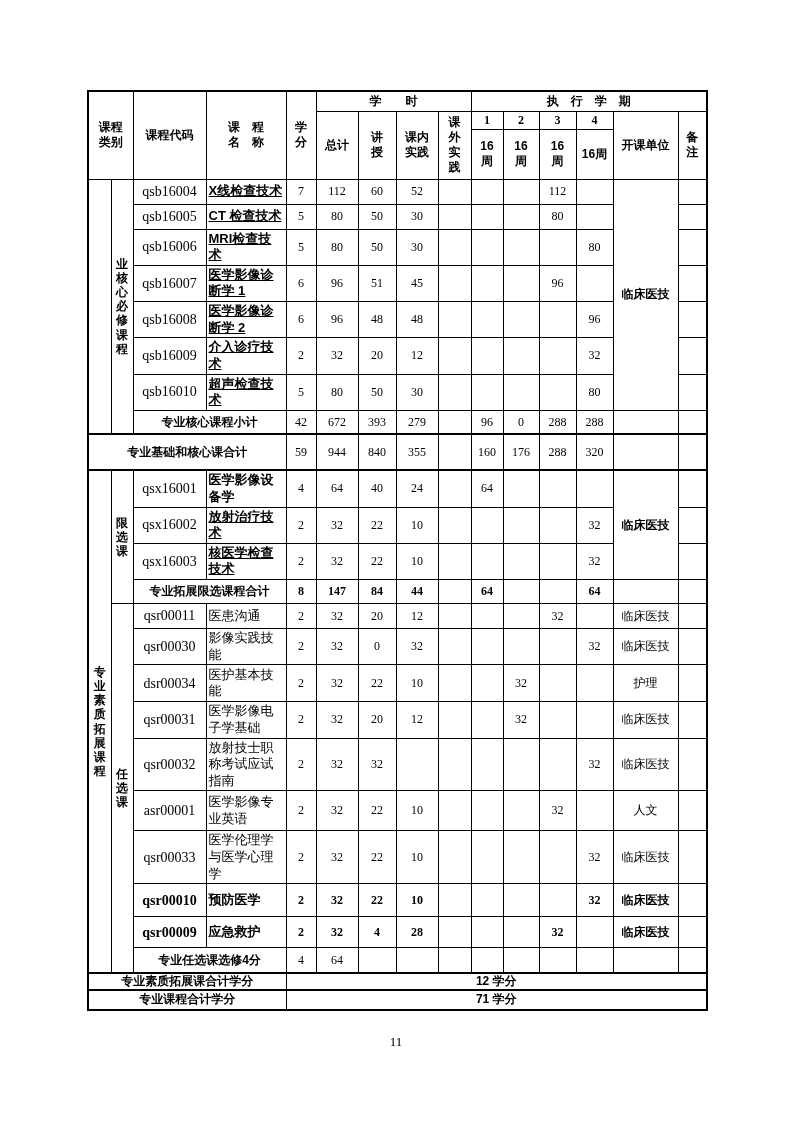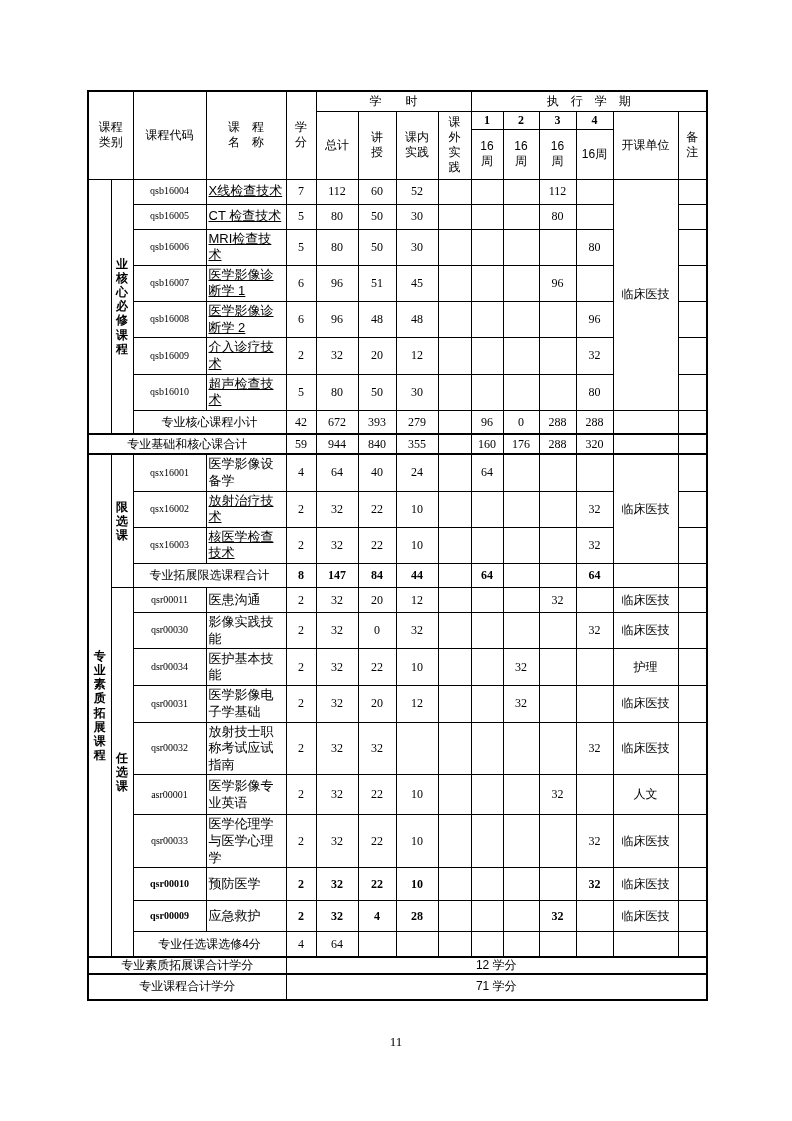--- a/index.html
+++ b/index.html
@@ -26,33 +26,33 @@
     font-family:"Liberation Serif","DejaVu Serif",serif;
     font-size:12px;
     line-height:1.25;
     padding:0 1px;
     overflow:hidden;
     word-break:break-all;
   }
   table.plan td.hd,
   table.plan td.hei{
     font-family:"Liberation Sans","DejaVu Sans",sans-serif;
-    font-weight:normal;
+    font-weight:bold;
   }
   table.plan td.pre{white-space:pre-line;}
   table.plan td.vert{
     white-space:pre-line;
     font-family:"Liberation Sans","DejaVu Sans",sans-serif;
     font-weight:bold;
     line-height:1.18;
     padding:0;
   }
   table.plan td.sn{font-weight:bold;}
   table.plan td.nb{font-weight:bold;}
-  table.plan td.code{font-size:10px;letter-spacing:0;}
+  table.plan td.code{font-size:14px;letter-spacing:0;}
   table.plan td.nm{
     text-align:left;
     padding:1px 2px;
     font-size:13px;
     line-height:1.28;
   }
   table.plan td.u{text-decoration:underline;}
   table.plan tr.tt td{border-top-width:2px;}
   .pageno{
     position:absolute;
@@ -237,21 +237,21 @@
           <td>393</td>
           <td>279</td>
           <td></td>
           <td>96</td>
           <td>0</td>
           <td>288</td>
           <td>288</td>
           <td></td>
           <td></td>
         </tr>
-        <tr class="tt" style="height: 20px;">
+        <tr class="tt" style="height: 36px;">
           <td colspan="4" class="hei">专业基础和核心课合计</td>
           <td>59</td>
           <td>944</td>
           <td>840</td>
           <td>355</td>
           <td></td>
           <td>160</td>
           <td>176</td>
           <td>288</td>
           <td>320</td>
@@ -475,20 +475,20 @@
           <td></td>
           <td></td>
           <td></td>
           <td></td>
           <td></td>
         </tr>
         <tr class="tt" style="height: 16px;">
           <td colspan="4" class="hei">专业素质拓展课合计学分</td>
           <td colspan="11" class="hei">12 学分</td>
         </tr>
-        <tr class="tt" style="height: 26px;">
+        <tr class="tt" style="height: 20px;">
           <td colspan="4" class="hei">专业课程合计学分</td>
           <td colspan="11" class="hei">71 学分</td>
         </tr>
       </tbody>
   </table>
   <div class="pageno">11</div>
 </div>
 
 </body></html>

